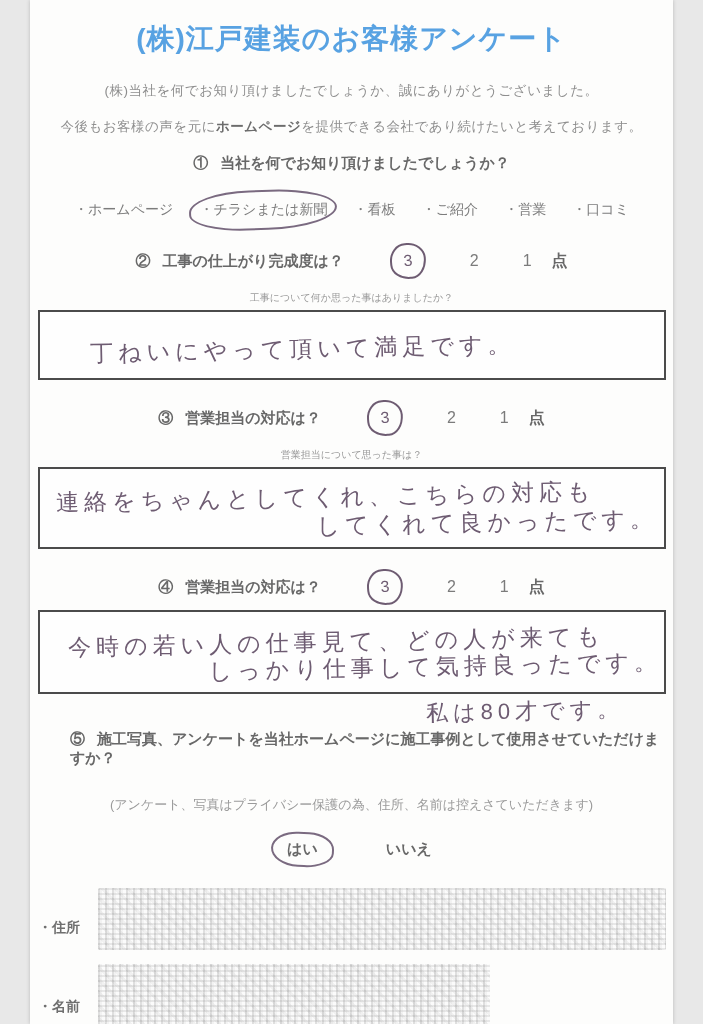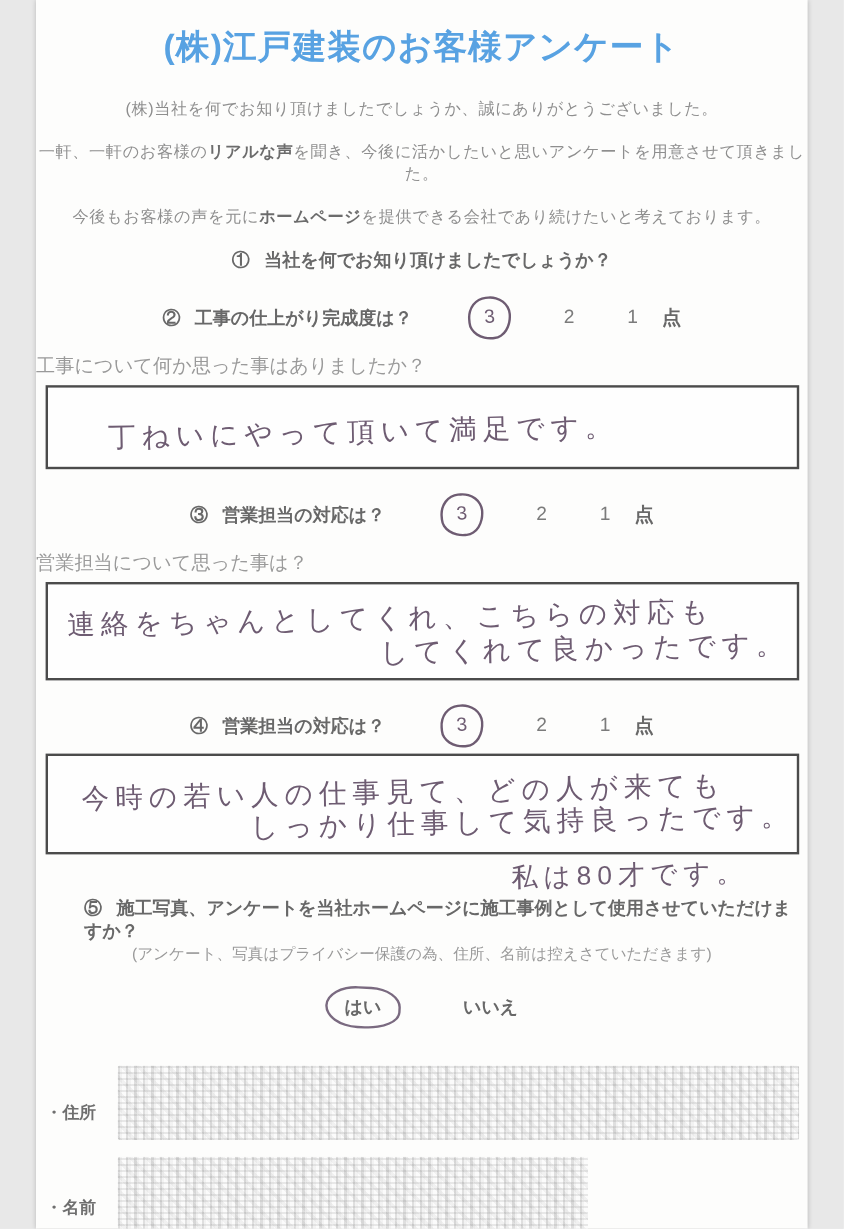--- a/index.html
+++ b/index.html
@@ -79,21 +79,22 @@
     border:2px solid #6e5c72;
     border-radius:50% 55% 48% 60% / 55% 50% 62% 48%;
     transform:rotate(-5deg);
     color:#6e5c72;
     font-weight:normal;
     font-size:16px;
   }
   
   .sub-label{
     margin-top:12px;
-    font-size:16px;
+    text-align:center;
+    font-size:10px;
     color:#9a9a9a;
   }
   
   .answer-box{
     width:628px;
     margin:5px auto 0 auto;
     border:2px solid #4b4b4b;
     background:#fefefe;
     box-sizing:border-box;
     overflow:hidden;
@@ -120,21 +121,21 @@
   .after-box .hand{margin-left:388px;font-size:22px;}
   
   .q5-heading{
     margin-top:4px;
     padding-left:40px;
     font-size:15px;
     font-weight:bold;
     color:#686868;
   }
   .q5-note{
-    margin-top:0;
+    margin-top:28px;
     text-align:center;
     font-size:13px;
     color:#9a9a9a;
   }
   .yesno{
     margin-top:18px;
     display:flex;
     justify-content:center;
     align-items:center;
     gap:52px;
@@ -174,26 +175,33 @@
 </style>
 </head>
 <body>
 
 <div class="page">
 
   <div class="title">(株)江戸建装のお客様アンケート</div>
 
   <div class="intro">
     <p><span>(株)当社を何でお知り頂けましたでしょうか、誠にありがとうございました。</span></p>
-    <p><span>一軒、一軒のお客様の</span><strong>リアルな声</strong><span>を聞き、今後に活かしたいと思いアンケートを用意させて頂きました。</span></p>
     <p><span>今後もお客様の声を元に</span><strong>ホームページ</strong><span>を提供できる会社であり続けたいと考えております。</span></p>
   </div>
 
   <div class="q-heading">
     <span class="q-num">①</span><span>当社を何でお知り頂けましたでしょうか？</span>
+  </div>
+  <div class="options">
+    <span class="opt"><span>・ホームページ</span></span>
+    <span class="opt"><span class="pen-ellipse"></span><span>・チラシまたは新聞</span></span>
+    <span class="opt"><span>・看板</span></span>
+    <span class="opt"><span>・ご紹介</span></span>
+    <span class="opt"><span>・営業</span></span>
+    <span class="opt"><span>・口コミ</span></span>
   </div>
 
   <div class="score-row">
     <span class="q-num">②</span>
     <span class="q-label">工事の仕上がり完成度は？</span>
     <span class="scores">
       <span class="pen-circle">
           <span>3</span>
         </span>
       <span class="score">2</span>

